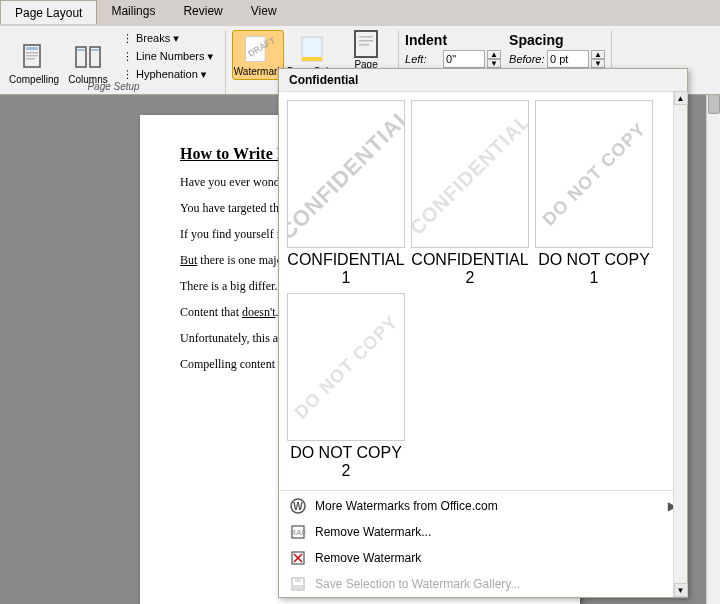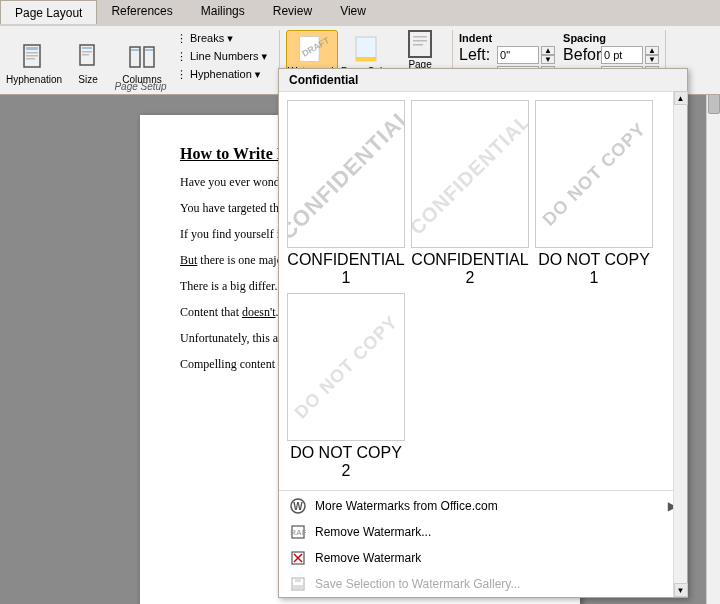--- a/index.html
+++ b/index.html
@@ -151,22 +151,23 @@
 
     .field-row {
       display: flex;
       align-items: center;
       gap: 2px;
       font-size: 11px;
     }
 
     .field-label {
       width: 36px;
-      font-size: 16px;
-      color: #000;
+      font-size: 11px;
+      color: #000;
+      font-style: italic;
     }
 
     .field-input {
       width: 42px;
       height: 18px;
       border: 1px solid #aaa;
       font-size: 11px;
       padding: 0 2px;
       background: white;
     }
@@ -184,21 +185,21 @@
       background: #f0f0f0;
       display: flex;
       align-items: center;
       justify-content: center;
       font-size: 8px;
       cursor: pointer;
       line-height: 1;
     }
 
     .section-label-top {
-      font-size: 11px;
+      font-size: 14px;
       font-weight: bold;
       color: #000;
       padding-top: 2px;
     }
 
     
     .document-area {
       background: #8a8a8a;
       display: flex;
       justify-content: center;
@@ -414,23 +415,20 @@
       cursor: pointer;
     }
   </style>
 </head>
 <body>
 
 <div class="ribbon">
   <div class="ribbon-tabs">
     <div class="ribbon-tab active">
       <span>Page Layout</span>
-    </div>
-    <div class="ribbon-tab">
-      <span>References</span>
     </div>
     <div class="ribbon-tab">
       <span>Mailings</span>
     </div>
     <div class="ribbon-tab">
       <span>Review</span>
     </div>
     <div class="ribbon-tab">
       <span>View</span>
     </div>
@@ -443,32 +441,21 @@
         <div class="ribbon-btn-large">
           <div class="btn-icon">
             <svg width="28" height="30" viewBox="0 0 28 30">
               <rect x="4" y="2" width="16" height="22" fill="none" stroke="#555" stroke-width="1.5"></rect>
               <rect x="6" y="4" width="12" height="3" fill="#a0c0e0"></rect>
               <rect x="6" y="9" width="12" height="1.5" fill="#bbb"></rect>
               <rect x="6" y="12" width="12" height="1.5" fill="#bbb"></rect>
               <rect x="6" y="15" width="9" height="1.5" fill="#bbb"></rect>
             </svg>
           </div>
-          <span>Hyphenation</span>
-        </div>
-        <div class="ribbon-btn-large">
-          <div class="btn-icon">
-            <svg width="28" height="30" viewBox="0 0 28 30">
-              <rect x="6" y="2" width="14" height="20" fill="none" stroke="#555" stroke-width="1.5"></rect>
-              <rect x="8" y="4" width="10" height="2" fill="#a0c0e0"></rect>
-              <rect x="8" y="8" width="10" height="1.5" fill="#bbb"></rect>
-              <rect x="8" y="11" width="7" height="1.5" fill="#bbb"></rect>
-            </svg>
-          </div>
-          <span>Size</span>
+          <span>Compelling</span>
         </div>
         <div class="ribbon-btn-large">
           <div class="btn-icon">
             <svg width="28" height="30" viewBox="0 0 28 30">
               <rect x="2" y="4" width="10" height="20" fill="none" stroke="#555" stroke-width="1.5"></rect>
               <rect x="16" y="4" width="10" height="20" fill="none" stroke="#555" stroke-width="1.5"></rect>
               <rect x="3" y="6" width="8" height="2" fill="#a0c0e0"></rect>
               <rect x="17" y="6" width="8" height="2" fill="#a0c0e0"></rect>
             </svg>
           </div>

